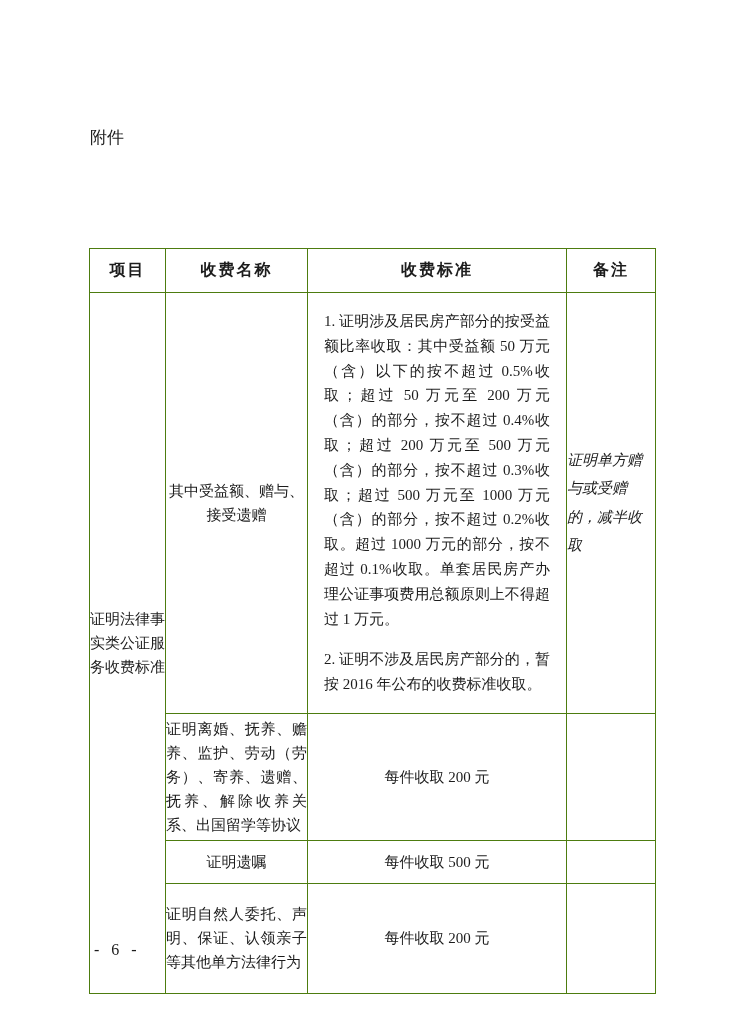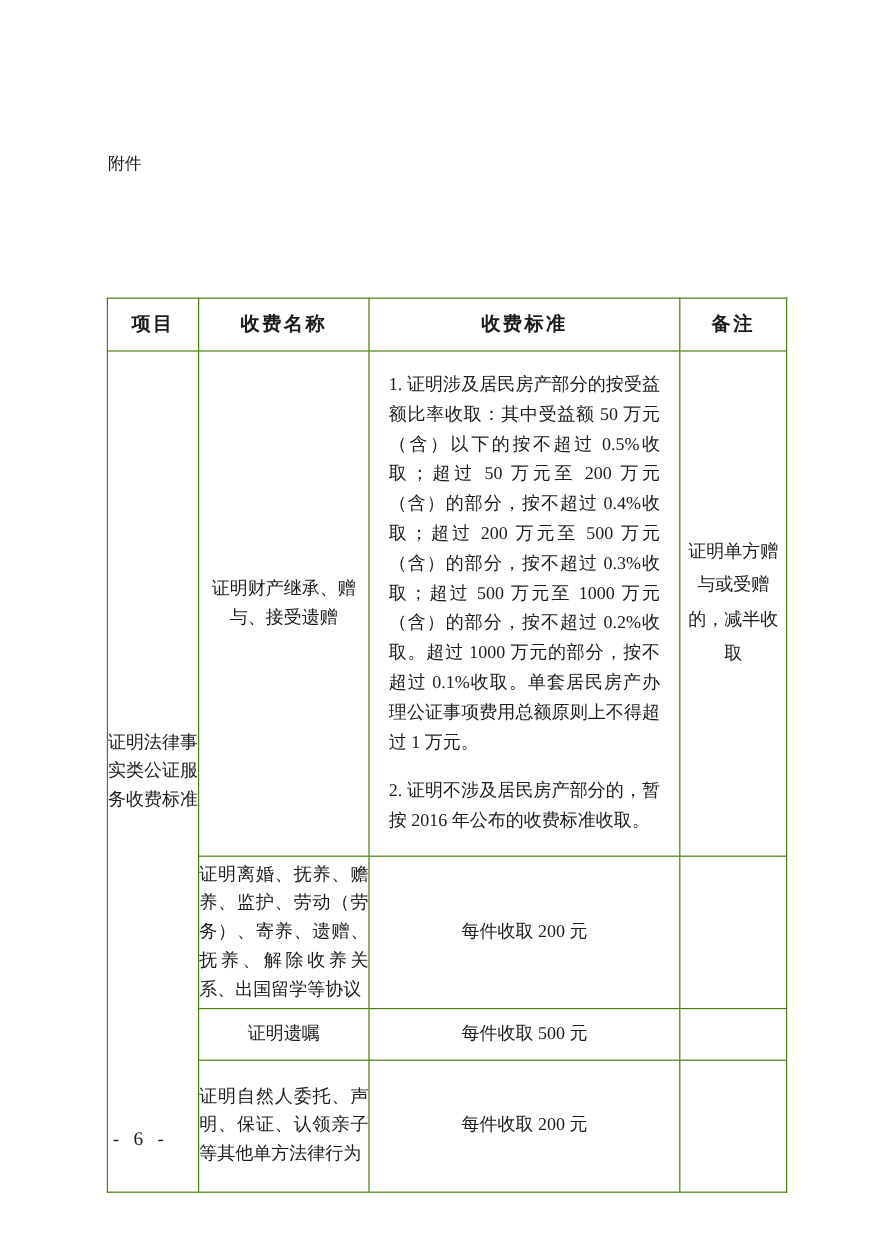--- a/index.html
+++ b/index.html
@@ -7,21 +7,21 @@
     position:relative;
     width:730px;height:1032px;
     background:#ffffff;
     margin:0 auto;
     overflow:hidden;
     font-family:"Liberation Serif","DejaVu Serif",serif;
     color:#1c1c1c;
   }
   .attachment{
     position:absolute;left:90px;top:127px;
-    font-size:14px;line-height:22px;
+    font-size:17px;line-height:22px;
   }
   .doc-title{
     position:absolute;left:90px;top:186px;width:564px;
     margin:0;text-align:center;
     font-size:26px;font-weight:bold;letter-spacing:1.5px;
     font-family:"Liberation Serif","DejaVu Serif",serif;
   }
   table.fee-table{
     position:absolute;left:89px;top:248px;
     width:566px;
@@ -76,21 +76,22 @@
   td.standard-long p{
     margin:16px;
     text-align:justify;
     font-size:15px;
     line-height:24.8px;
   }
   td.remark{
     vertical-align:middle;
     padding:4px 6px 4px 9px;
     line-height:28.5px;
-    text-align:center;
+    text-align:left;
+    font-style:italic;
   }
   .page-number{
     position:absolute;left:94px;top:941px;
     font-size:16px;letter-spacing:4px;
   }
 </style>
 </head>
 <body>
 
 <div class="page">
@@ -109,21 +110,21 @@
       <tr>
         <th>项目</th>
         <th>收费名称</th>
         <th>收费标准</th>
         <th>备注</th>
       </tr>
     </thead>
     <tbody>
       <tr class="row-1">
         <td class="category" rowspan="4">证明法律事实类公证服务收费标准</td>
-        <td class="name">证明财产继承、赠与、接受遗赠</td>
+        <td class="name">其中受益额、赠与、接受遗赠</td>
         <td class="standard standard-long">
           <p>1. 证明涉及居民房产部分的按受益额比率收取：其中受益额 50 万元（含）以下的按不超过 0.5%收取；超过 50 万元至 200 万元（含）的部分，按不超过 0.4%收取；超过 200 万元至 500 万元（含）的部分，按不超过 0.3%收取；超过 500 万元至 1000 万元（含）的部分，按不超过 0.2%收取。超过 1000 万元的部分，按不超过 0.1%收取。单套居民房产办理公证事项费用总额原则上不得超过 1 万元。</p>
           <p>2. 证明不涉及居民房产部分的，暂按 2016 年公布的收费标准收取。</p>
         </td>
         <td class="remark">证明单方赠与或受赠的，减半收取</td>
       </tr>
       <tr class="row-2">
         <td class="name name-justify">证明离婚、抚养、赡养、监护、劳动（劳务）、寄养、遗赠、抚养、解除收养关系、出国留学等协议</td>
         <td class="standard">每件收取 200 元</td>
         <td class="remark"></td>

